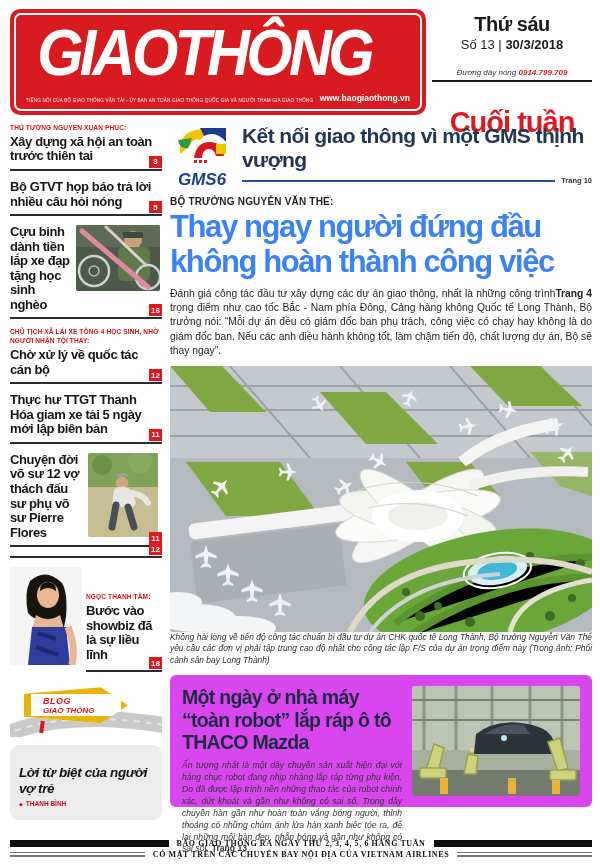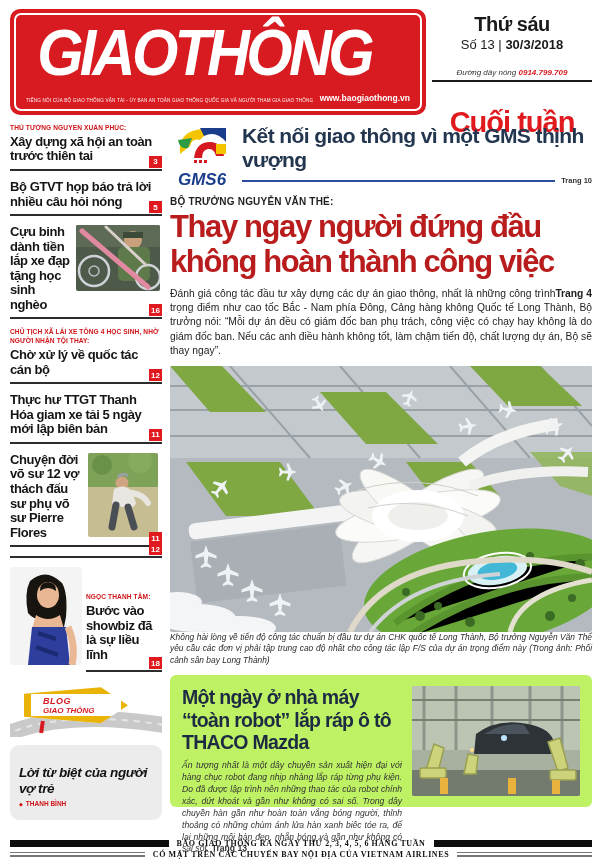--- a/index.html
+++ b/index.html
@@ -49,28 +49,28 @@
   .gms-row { display:flex; gap:8px; margin-bottom:6px; }
   .gms-logo { width:64px; flex:none; text-align:center; }
   .gms-logo .txt { color:#1b3e8c; font-weight:900; font-style:italic; font-size:17px; letter-spacing:0; margin-top:-2px; }
   .gms-right { flex:1; }
   .gms-headline { font-size:21px; font-weight:800; letter-spacing:-.6px; line-height:1.12; color:#23364f; }
   .gms-underline { display:flex; align-items:center; gap:6px; margin-top:5px; }
   .gms-underline .line { flex:1; height:2px; background:#2c4aa0; }
   .gms-underline .pg { font-size:7.5px; font-weight:700; color:#333; }
 
   .lead-kicker { font-size:10px; font-weight:800; letter-spacing:.2px; color:#1f1f1f; margin:6px 0 2px; }
-  .lead-headline { font-size:31px; font-weight:900; letter-spacing:-1.4px; line-height:1.13; color:#b91c1c; }
+  .lead-headline { font-size:31px; font-weight:900; letter-spacing:-1.4px; line-height:1.13; color:#3b82f6; }
   .lead-intro { font-size:10.3px; line-height:1.38; text-align:justify; color:#222; margin-top:8px; }
   .lead-intro .pg { font-weight:800; float:right; }
 
   .lead-photo { margin-top:8px; width:422px; height:266px; border-radius:2px; overflow:hidden; }
   .caption { font-size:8.4px; font-style:italic; color:#2b2b2b; line-height:1.35; text-align:justify; }
 
-  .thaco { margin-top:9px; background:#bef264; border-radius:6px; padding:11px 12px 10px; display:flex; gap:10px; height:132px; }
+  .thaco { margin-top:9px; background:#d946ef; border-radius:6px; padding:11px 12px 10px; display:flex; gap:10px; height:132px; }
   .thaco-left { flex:1; }
   .thaco-headline { font-size:19.5px; font-weight:800; letter-spacing:-.7px; line-height:1.15; color:#1d2b42; }
   .thaco-body { font-size:8.6px; font-style:italic; color:#333; line-height:1.38; text-align:justify; margin-top:7px; }
   .thaco-body .pg { font-weight:800; font-style:normal; white-space:nowrap; }
   .thaco-photo { flex:none; width:168px; height:110px; border-radius:2px; overflow:hidden; align-self:flex-start; }
 
   
   .footer { position:absolute; left:10px; right:8px; bottom:8px; }
   .f-row { display:flex; align-items:center; gap:8px; }
   .f-row .bar { flex:1; height:7px; background:#0d0d0d; }

